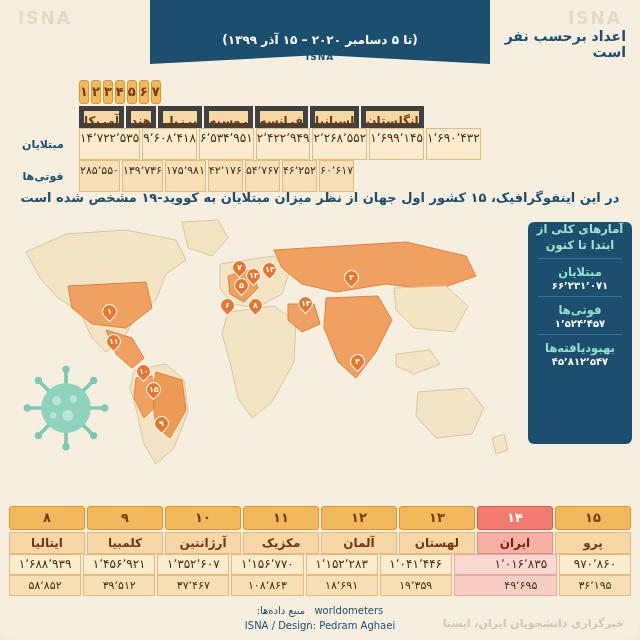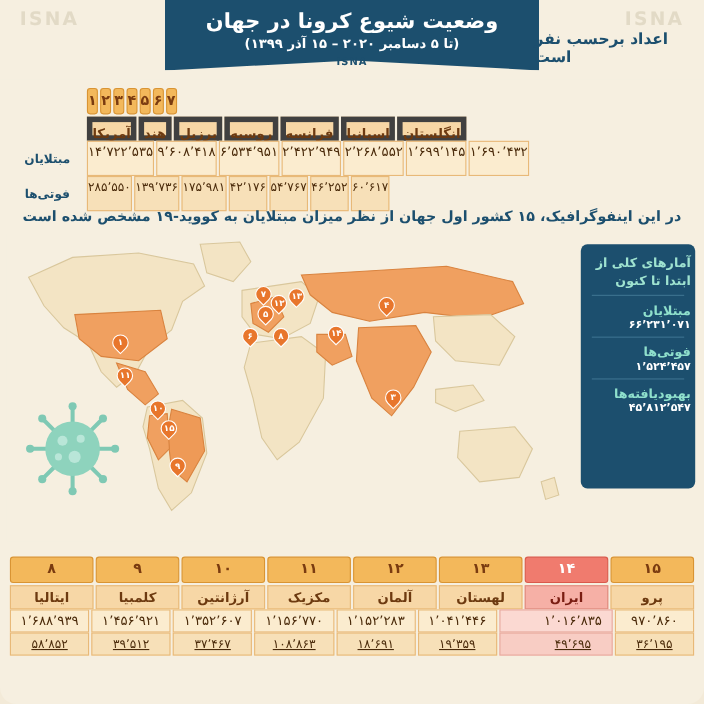--- a/index.html
+++ b/index.html
@@ -43,21 +43,21 @@
   }
   .isna-ghost {
     position: absolute; color: #e2dac6; font-size: 17px;
     font-weight: bold; letter-spacing: 2px;
   }
   .isna-g1 { top: 8px; left: 18px; }
   .isna-g2 { top: 8px; right: 18px; }
   .header-right {
     position: absolute; top: 28px; right: 14px;
     color: #1c4f6e; font-size: 14px; font-weight: bold;
-    text-align: left; width: 140px;
+    text-align: right; width: 140px;
   }
 
   
   .top-table {
     position: absolute; top: 80px; left: 8px; width: 624px;
   }
   .rank-cell {
     height: 24px; background: #f3b85b; color: #7a3b10;
     font-size: 13px; font-weight: bold; line-height: 22px;
     border-radius: 3px; margin: 0 1px;
@@ -106,21 +106,21 @@
 
   .virus {
     position: absolute; left: 14px; top: 150px;
     width: 92px; height: 92px;
   }
 
   
   .summary {
     position: absolute; top: 222px; left: 528px; width: 104px; height: 222px;
     background: #1c4f6e; border-radius: 6px; color: #fff;
-    padding: 10px 4px; text-align: right;
+    padding: 0 4px; text-align: center;
   }
   .summary .s-title { font-size: 11.5px; font-weight: bold; line-height: 1.35; color:#9fe3d0; }
   .summary .s-key { font-size: 11.5px; font-weight: bold; margin-top: 6px; color: #8fe0cc; }
   .summary .s-val { font-size: 10px; font-weight: bold; margin-top: 1px; color: #ffffff; }
   .summary hr { border: none; border-top: 1px solid #3d7390; margin: 5px 6px; }
 
   
   .bottom-table { position: absolute; top: 506px; left: 8px; width: 624px; }
   .bot-strip { display: flex; flex-direction: row-reverse; width: 624px; }
   .b-rank {
@@ -135,21 +135,21 @@
     font-size: 12px; font-weight: bold; line-height: 20px;
     border: 1px solid #e8b978; margin: 0 1px; flex: 1 1 0; text-align: center;
   }
   .b-name.hl { background: #f6b0a6; color: #7a1d12; border-color: #e08d80; }
   .b-val {
     height: 21px; background: #fbeccf; color: #4a2a0a;
     font-size: 12px; line-height: 19px;
     border: 1px solid #e8b978; margin: 0 1px; flex: 1 1 0; text-align: center;
   }
   .b-val.hl { background: #fbd9d2; border-color: #e8a99d; padding-left: 31px; }
-  .b-val.deaths { background: #f7e0b8; font-size: 11px; text-decoration: underline; }
+  .b-val.deaths { background: #f7e0b8; font-size: 11px; }
   .b-val.deaths.hl { background: #f8cdc4; border-color: #e8a99d; }
 
   
   .footer {
     position: absolute; bottom: 0; left: 0; width: 640px; height: 46px;
   }
   .footer-src {
     position: absolute; bottom: 24px; left: 0; width: 640px;
     text-align: center; color: #1c4f6e; font-size: 10px;
   }
@@ -164,21 +164,20 @@
 </style>
 </head>
 <body>
 
 <div id="page">
 
   <div class="header">
     <div class="isna-ghost isna-g1">ISNA</div>
     <div class="isna-ghost isna-g2">ISNA</div>
     <div class="header-band"></div>
-    <div class="header-title">وضعیت شیوع کرونا در جهان</div>
     <div class="header-sub">(تا ۵ دسامبر ۲۰۲۰ – ۱۵ آذر ۱۳۹۹)</div>
     <div class="header-isna-center">ISNA</div>
     <div class="header-right">اعداد برحسب نفر است</div>
   </div>
 
   <div class="top-table">
 
     <div class="row-flex">
       <div class="side-label"></div>
       <div class="data-strip">
@@ -389,14 +388,22 @@
       <div class="b-val deaths">۳۹٬۵۱۲</div>
       <div class="b-val deaths">۳۷٬۴۶۷</div>
       <div class="b-val deaths">۱۰۸٬۸۶۳</div>
       <div class="b-val deaths">۱۸٬۶۹۱</div>
       <div class="b-val deaths">۱۹٬۳۵۹</div>
       <div class="b-val deaths hl">۴۹٬۶۹۵</div>
       <div class="b-val deaths">۳۶٬۱۹۵</div>
     </div>
   </div>
 
+  <div class="footer">
+    <div class="footer-src">
+      <span>worldometers</span>
+      <span style="margin-right:6px;">منبع داده‌ها:</span>
+    </div>
+    <div class="footer-credit">ISNA / Design: Pedram Aghaei</div>
+    <div class="footer-agency">خبرگزاری دانشجویان ایران، ایسنا</div>
+  </div>
 
 </div>
 
 </body></html>

